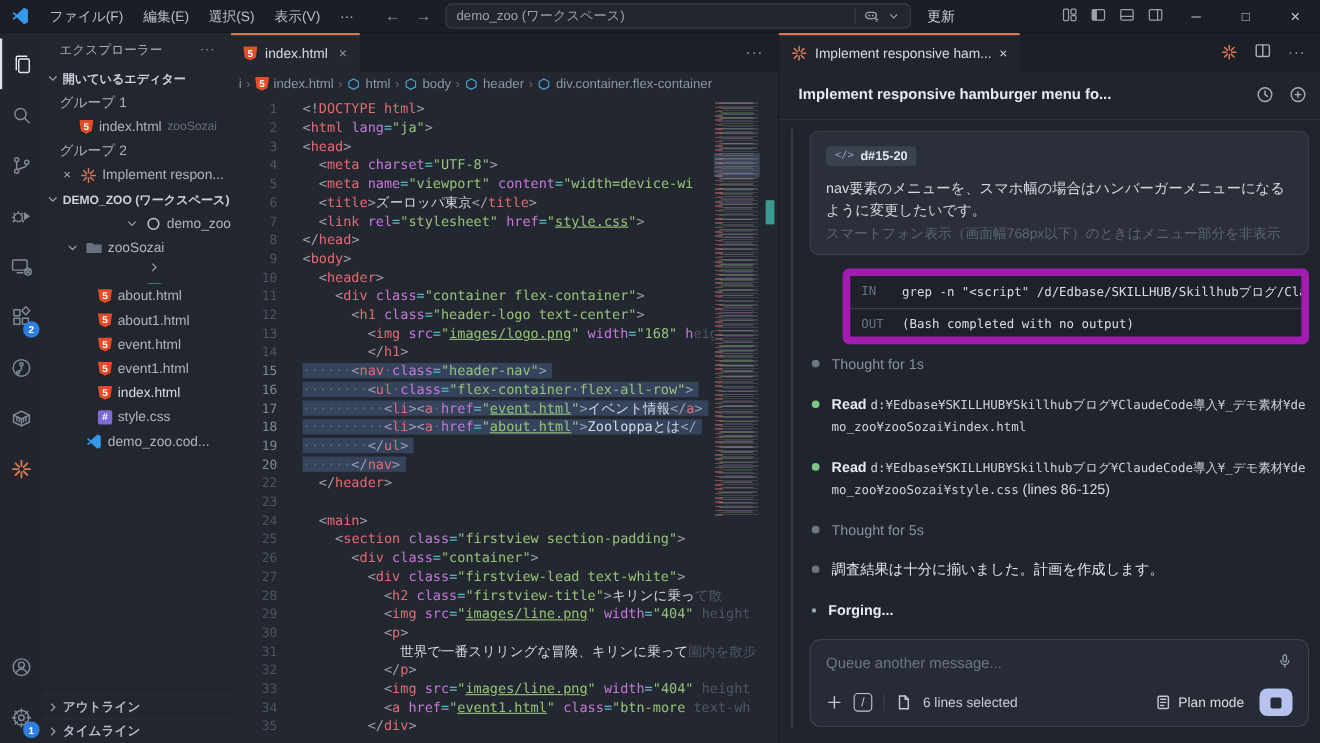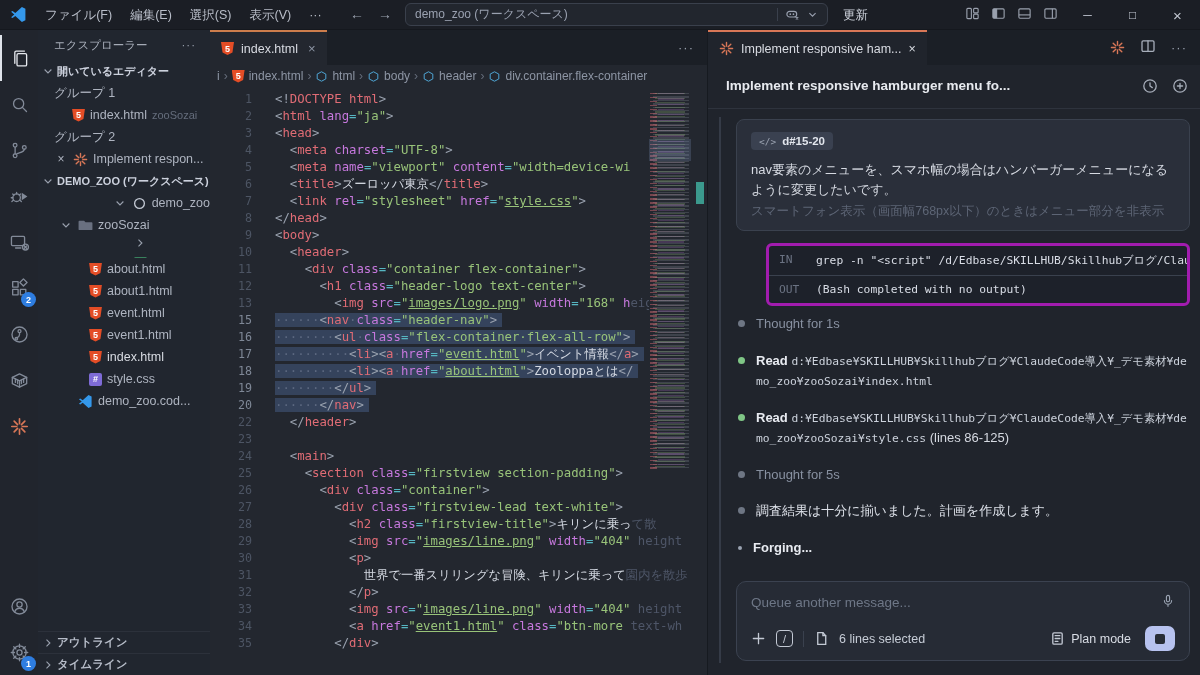--- a/index.html
+++ b/index.html
@@ -90,21 +90,21 @@
   .rp-title{display:flex;align-items:flex-start;gap:14px;padding:13px 12px 11px 18px;border-bottom:1px solid #2e333d;flex:none}
   .rp-title .t{font-weight:bold;font-size:13.5px;color:#e7eaef;flex:1;white-space:nowrap;overflow:hidden}
   .icon16 svg{width:16px;height:16px;fill:none;stroke:#a7aeba;stroke-width:1.3;stroke-linecap:round}
   .chat{flex:1;position:relative;display:flex;flex-direction:column;padding:10px 10px 14px 28px;overflow:hidden}
   .rail{position:absolute;left:11px;top:8px;bottom:12px;width:2px;background:#353b47}
   .msg-card{background:#2a2f3a;border:1px solid #3a414e;border-radius:8px;padding:12px 14px 10px;margin-bottom:12px}
   .chip{display:inline-flex;align-items:center;gap:6px;background:#3a4150;border-radius:4px;padding:3px 8px;font-size:11.5px;color:#e2e6ed;font-weight:bold;margin-bottom:10px}
   .chip .lt{color:#9aa2b0;font-family:"DejaVu Sans Mono",monospace;font-size:9.5px;font-weight:normal}
   .msg-text{font-size:13px;color:#d6dae2;line-height:1.55}
   .msg-dim{font-size:12.5px;color:#5d6575;white-space:nowrap;overflow:hidden;margin-top:3px}
-  .term{margin-left:30px;border:3px solid #a21caf;border-radius:6px;background:#1d212a;font-family:"DejaVu Sans Mono",monospace;font-size:11.3px;overflow:hidden}
+  .term{margin-left:30px;border:7px solid #a21caf;border-radius:6px;background:#1d212a;font-family:"DejaVu Sans Mono",monospace;font-size:11.3px;overflow:hidden}
   .term-row{display:flex;gap:10px;padding:7px 10px;white-space:nowrap;overflow:hidden}
   .term-row + .term-row{border-top:1px solid #3a414e}
   .term-label{color:#6b7383;width:27px;flex:none}
   .term-text{color:#d9dde6}
   .events{margin-top:8px}
   .ev{display:flex;gap:11px;margin:0 0 17px 2px;font-size:13px;line-height:1.5}
   .bullet{width:7px;height:7px;border-radius:50%;background:#6e7684;flex:none;margin-top:6px}
   .bullet.green{background:#7fc686}
   .bullet.small{width:4px;height:4px;margin-top:8px;background:#9aa3b2}
   .ev-dim{color:#8891a1}
@@ -519,20 +519,24 @@
           <span class="lc"><span class="tk-j">    </span><span class="tk-p">&lt;</span><span class="tk-t">div</span><span class="tk-j"> </span><span class="tk-a">class</span><span class="tk-e">=</span><span class="tk-s">"container flex-container"</span><span class="tk-p">&gt;</span></span>
         </div>
         <div class="code-line">
           <span class="ln">12</span>
           <span class="lc"><span class="tk-j">      </span><span class="tk-p">&lt;</span><span class="tk-t">h1</span><span class="tk-j"> </span><span class="tk-a">class</span><span class="tk-e">=</span><span class="tk-s">"header-logo text-center"</span><span class="tk-p">&gt;</span></span>
         </div>
         <div class="code-line">
           <span class="ln">13</span>
           <span class="lc"><span class="tk-j">        </span><span class="tk-p">&lt;</span><span class="tk-t">img</span><span class="tk-j"> </span><span class="tk-a">src</span><span class="tk-e">=</span><span class="tk-s">"</span><span class="tk-u">images/logo.png</span><span class="tk-s">"</span><span class="tk-j"> </span><span class="tk-a">width</span><span class="tk-e">=</span><span class="tk-s">"168"</span><span class="tk-j"> </span><span class="tk-a">h</span><span class="tk-d">eig</span></span>
         </div>
+        <div class="code-line">
+          <span class="ln">14</span>
+          <span class="lc"><span class="tk-j">        </span><span class="tk-p">&lt;/</span><span class="tk-t">h1</span><span class="tk-p">&gt;</span></span>
+        </div>
         <div class="code-line sel-line">
           <span class="ln">15</span>
           <span class="lc"><span class="seltx"><span class="tk-w">······</span><span class="tk-p">&lt;</span><span class="tk-t">nav</span><span class="tk-w">·</span><span class="tk-a">class</span><span class="tk-e">=</span><span class="tk-s">"header-nav"</span><span class="tk-p">&gt;</span></span></span>
         </div>
         <div class="code-line sel-line">
           <span class="ln">16</span>
           <span class="lc"><span class="seltx"><span class="tk-w">········</span><span class="tk-p">&lt;</span><span class="tk-t">ul</span><span class="tk-w">·</span><span class="tk-a">class</span><span class="tk-e">=</span><span class="tk-s">"flex-container·flex-all-row"</span><span class="tk-p">&gt;</span></span></span>
         </div>
         <div class="code-line sel-line">
           <span class="ln">17</span>

